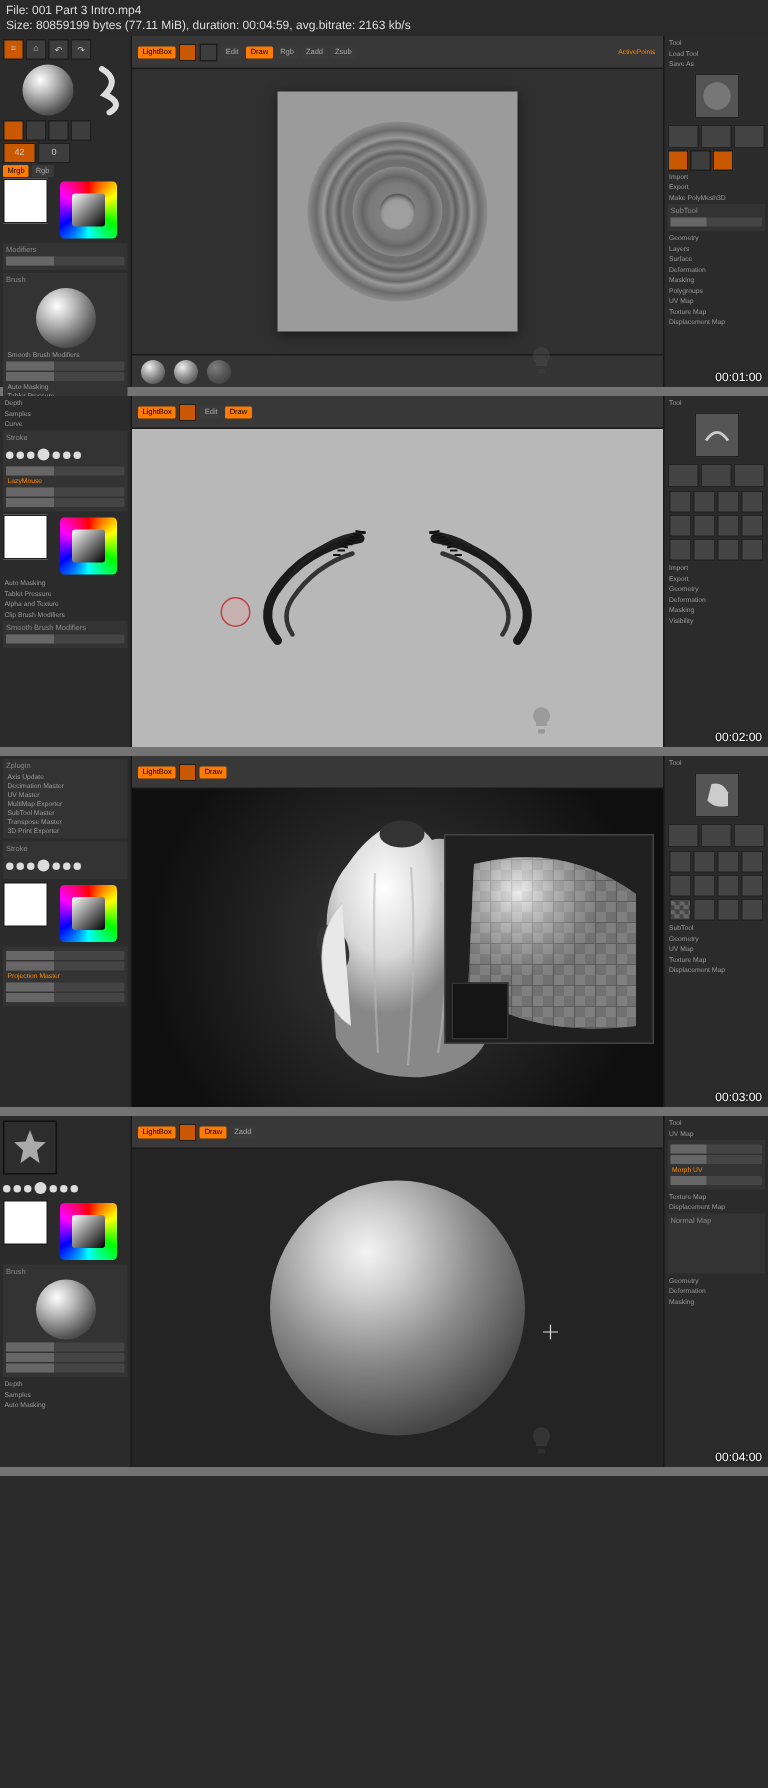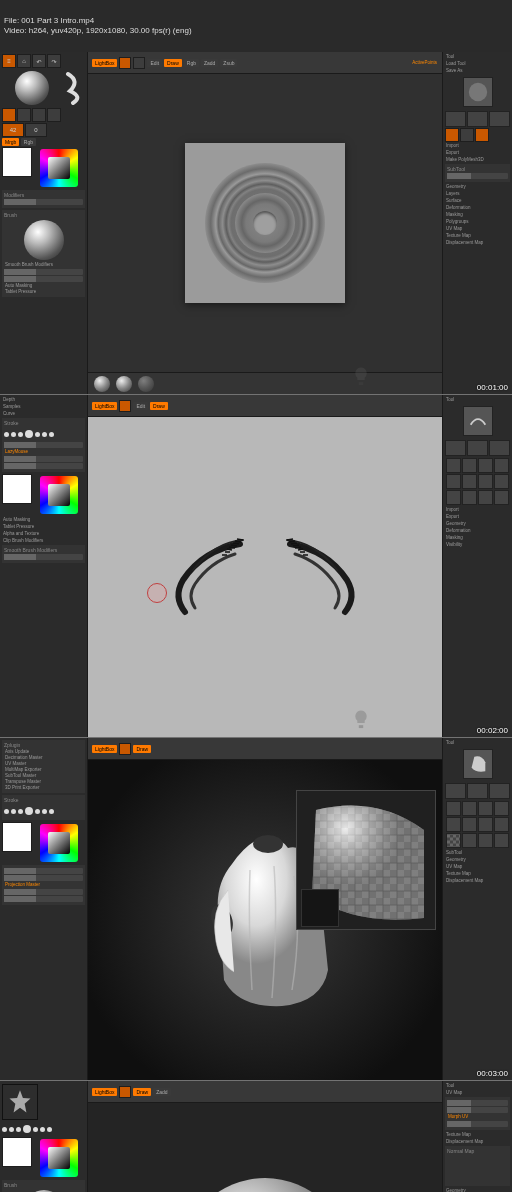--- a/index.html
+++ b/index.html
@@ -9,30 +9,30 @@
     font-family: Arial, sans-serif;
     font-size: 7px;
     color: #ccc;
     overflow: hidden;
   }
   .meta-info {
     background: #2a2a2a;
     color: #ddd;
     font-size: 8px;
     line-height: 10px;
-    padding: 16px 4px;
+    padding: 2px 4px;
   }
   .meta-info div { white-space: nowrap; }
   .frames { display: flex; flex-direction: column; }
   .frame {
     position: relative;
     width: 512px;
-    height: 343px;
+    height: 240px;
     background: #2f2f2f;
-    border-bottom: 1px solid #737373;
+    border-bottom: 6px solid #737373;
     display: flex;
   }
   .left-panel {
     width: 88px;
     background: #2b2b2b;
     display: flex;
     flex-direction: column;
     gap: 1px;
     padding: 2px;
     border-right: 1px solid #1a1a1a;
@@ -296,21 +296,21 @@
   }
   .stroke-dots { display:flex; gap:2px; align-items:center; padding:3px 0; }
   .stroke-dots .d { width:5px; height:5px; background:#ddd; border-radius:50%; }
   .stroke-dots .d.lg { width:8px; height:8px; }
 </style>
 </head>
 <body>
 
 <div class="meta-info">
   <div>File: 001 Part 3 Intro.mp4</div>
-  <div>Video: h264, yuv420p, 1920x1080, 30.00 fps(r) (eng)</div>
+  <div>Size: 80859199 bytes (77.11 MiB), duration: 00:04:59, avg.bitrate: 2163 kb/s</div>
 </div>
 
 <div class="frames">
 
   <div class="frame">
     <div class="left-panel">
       <div class="icon-row">
         <div class="icon-sq orange">≡</div>
         <div class="icon-sq">⌂</div>
         <div class="icon-sq">↶</div>

